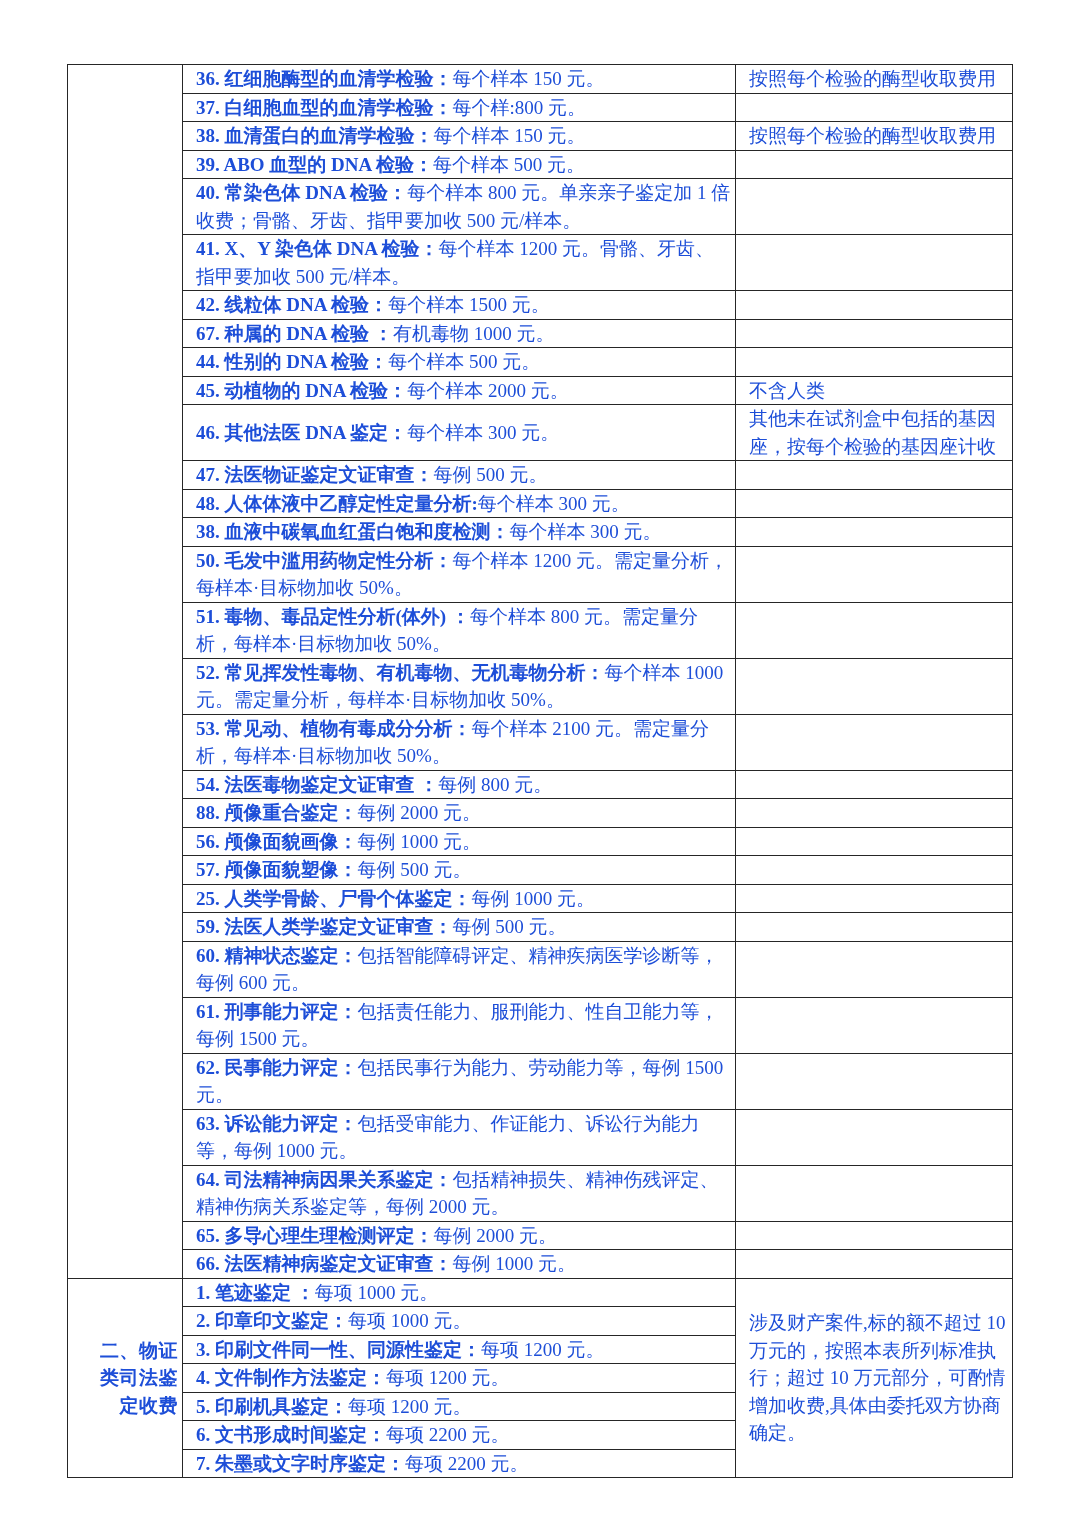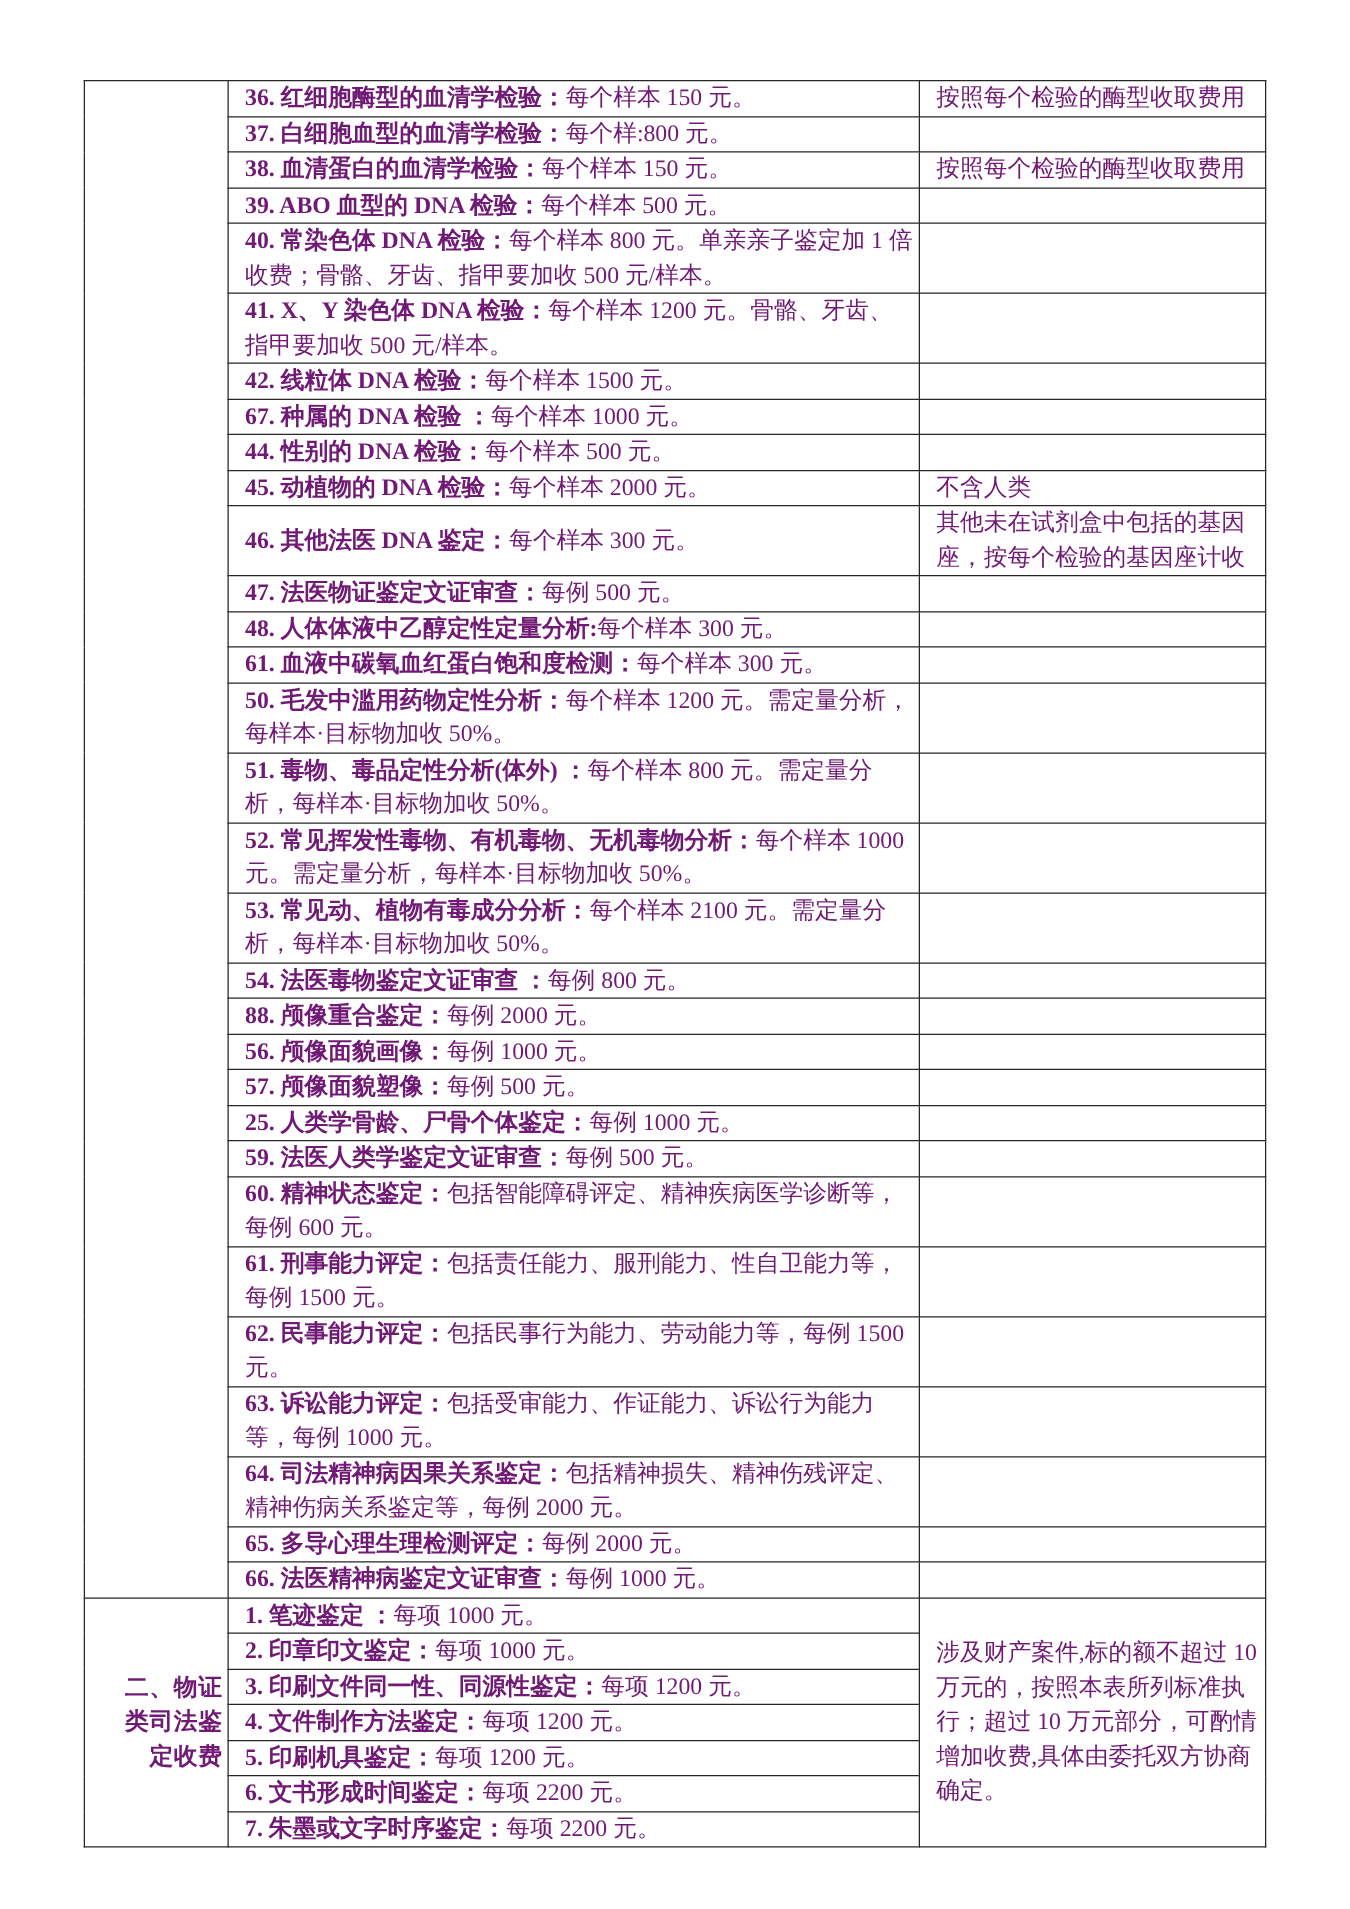--- a/index.html
+++ b/index.html
@@ -6,21 +6,21 @@
     margin: 0;
     padding: 0;
     background: #ffffff;
   }
   .page {
     position: relative;
     width: 1080px;
     height: 1527px;
     background: #ffffff;
     font-family: "Liberation Serif", "DejaVu Serif", serif;
-    color: #701a75;
+    color: #1d4ed8;
     overflow: hidden;
   }
   table.fee-table {
     position: absolute;
     left: 67px;
     top: 64px;
     width: 945px;
     border-collapse: collapse;
     table-layout: fixed;
   }
@@ -83,21 +83,21 @@
         </tr>
         <tr>
           <td class="item-cell"><span class="item-label">41. X、Y 染色体 DNA 检验：</span><span class="item-desc">每个样本 1200 元。骨骼、牙齿、指甲要加收 500 元/样本。</span></td>
           <td class="note-cell"><span class="note-text"></span></td>
         </tr>
         <tr>
           <td class="item-cell"><span class="item-label">42. 线粒体 DNA 检验：</span><span class="item-desc">每个样本 1500 元。</span></td>
           <td class="note-cell"><span class="note-text"></span></td>
         </tr>
         <tr>
-          <td class="item-cell"><span class="item-label">67. 种属的 DNA 检验 ：</span><span class="item-desc">每个样本 1000 元。</span></td>
+          <td class="item-cell"><span class="item-label">67. 种属的 DNA 检验 ：</span><span class="item-desc">有机毒物 1000 元。</span></td>
           <td class="note-cell"><span class="note-text"></span></td>
         </tr>
         <tr>
           <td class="item-cell"><span class="item-label">44. 性别的 DNA 检验：</span><span class="item-desc">每个样本 500 元。</span></td>
           <td class="note-cell"><span class="note-text"></span></td>
         </tr>
         <tr>
           <td class="item-cell"><span class="item-label">45. 动植物的 DNA 检验：</span><span class="item-desc">每个样本 2000 元。</span></td>
           <td class="note-cell"><span class="note-text">不含人类</span></td>
         </tr>
@@ -107,21 +107,21 @@
         </tr>
         <tr>
           <td class="item-cell"><span class="item-label">47. 法医物证鉴定文证审查：</span><span class="item-desc">每例 500 元。</span></td>
           <td class="note-cell"><span class="note-text"></span></td>
         </tr>
         <tr>
           <td class="item-cell"><span class="item-label">48. 人体体液中乙醇定性定量分析:</span><span class="item-desc">每个样本 300 元。</span></td>
           <td class="note-cell"><span class="note-text"></span></td>
         </tr>
         <tr>
-          <td class="item-cell"><span class="item-label">61. 血液中碳氧血红蛋白饱和度检测：</span><span class="item-desc">每个样本 300 元。</span></td>
+          <td class="item-cell"><span class="item-label">38. 血液中碳氧血红蛋白饱和度检测：</span><span class="item-desc">每个样本 300 元。</span></td>
           <td class="note-cell"><span class="note-text"></span></td>
         </tr>
         <tr>
           <td class="item-cell"><span class="item-label">50. 毛发中滥用药物定性分析：</span><span class="item-desc">每个样本 1200 元。需定量分析，每样本·目标物加收 50%。</span></td>
           <td class="note-cell"><span class="note-text"></span></td>
         </tr>
         <tr>
           <td class="item-cell"><span class="item-label">51. 毒物、毒品定性分析(体外) ：</span><span class="item-desc">每个样本 800 元。需定量分析，每样本·目标物加收 50%。</span></td>
           <td class="note-cell"><span class="note-text"></span></td>
         </tr>

